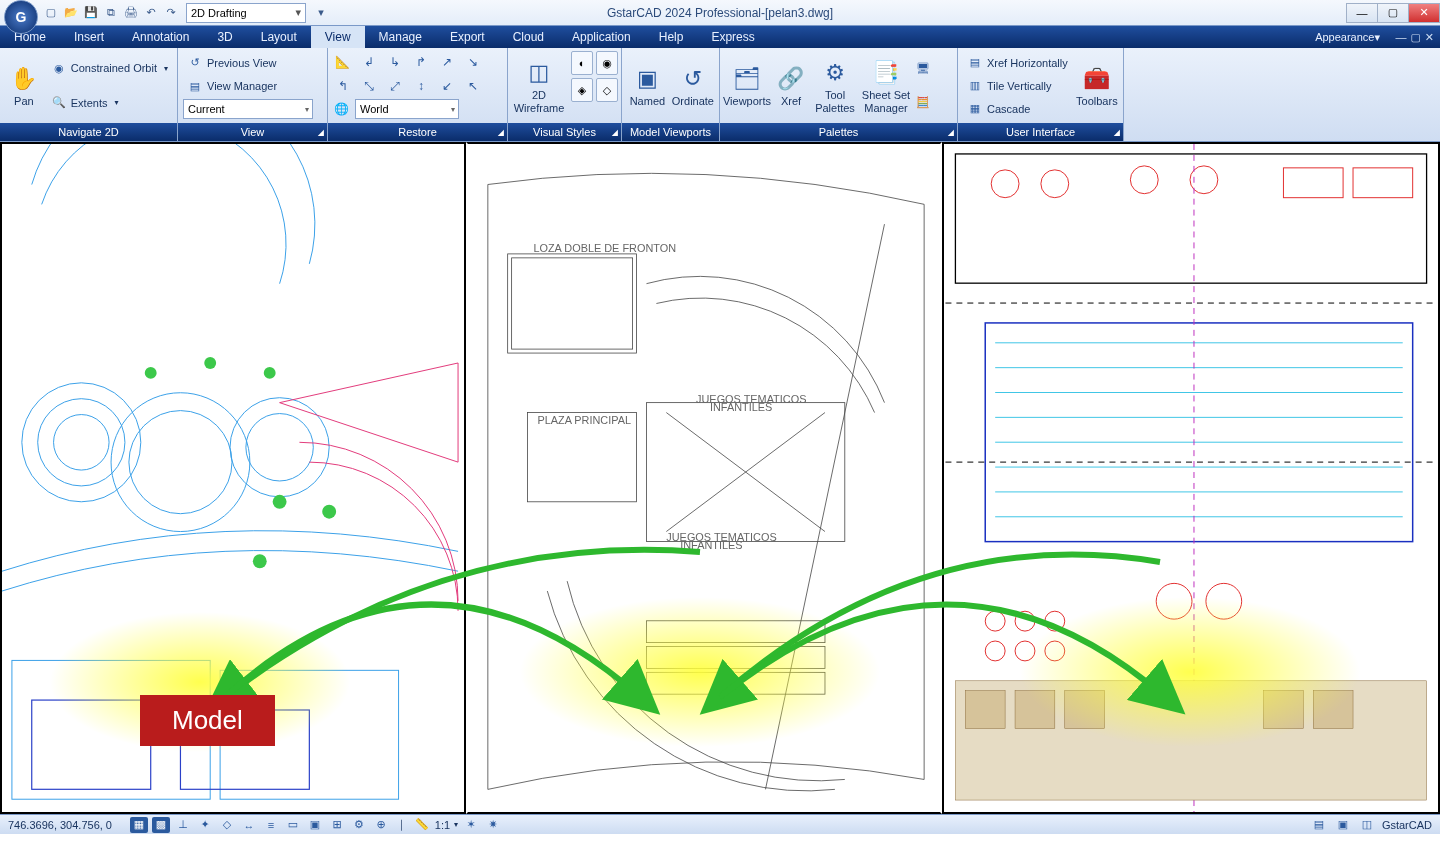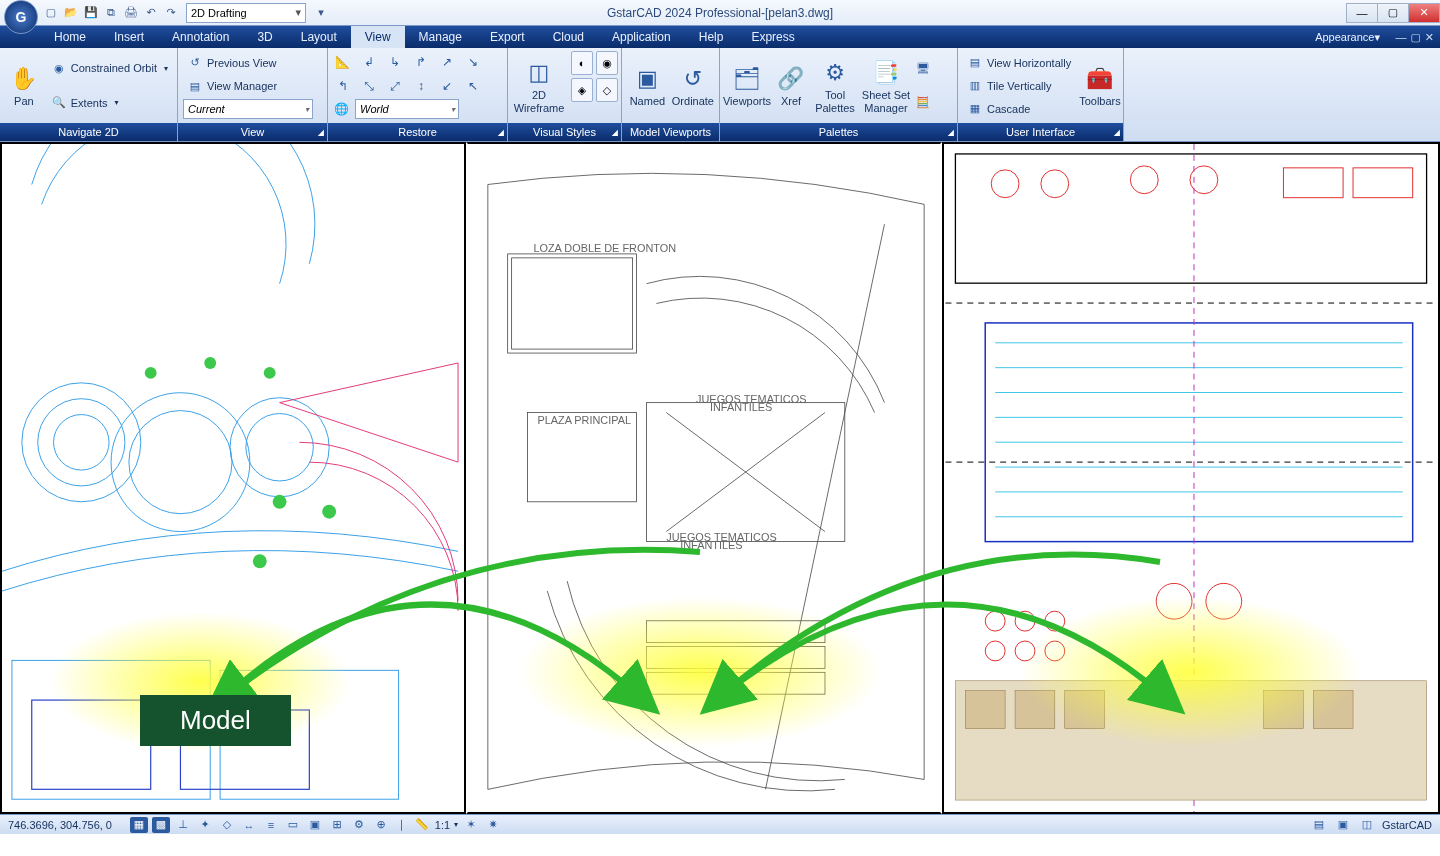--- a/index.html
+++ b/index.html
@@ -11,21 +11,21 @@
 .qat-btn{width:18px;height:18px;display:flex;align-items:center;justify-content:center;color:#3a5a8a;}
 .qat-sep{width:4px;}
 .workspace-dd{height:20px;width:120px;background:#fff;border:1px solid #8aa4cc;display:flex;align-items:center;padding:0 4px;margin-left:4px;position:relative;}
 .workspace-dd::after{content:"▾";position:absolute;right:4px;color:#555;}
 .title-text{position:absolute;left:50%;transform:translateX(-50%);color:#2b4a7a;font-size:12px;}
 .winctrl{margin-left:auto;display:flex;}
 .winbtn{width:32px;height:20px;border:1px solid #a0b0c8;background:linear-gradient(#f0f4fa,#d8e4f3);display:flex;align-items:center;justify-content:center;margin-left:-1px;}
 .winbtn.close{background:linear-gradient(#f08080,#d03030);color:#fff;}
 
 
-.menutabs{height:22px;background:linear-gradient(#1f4e9e,#0a2c6a);display:flex;align-items:stretch;padding-left:40px;position:relative;}
+.menutabs{height:22px;background:linear-gradient(#1f4e9e,#0a2c6a);display:flex;align-items:stretch;position:relative;}
 .menutab{padding:0 14px;color:#e8f0ff;display:flex;align-items:center;cursor:pointer;font-size:12px;}
 .menutab.active{background:#d6e4f6;color:#0a2c6a;}
 .appearance{position:absolute;right:60px;color:#e8f0ff;font-size:11px;display:flex;align-items:center;height:100%;}
 .mdi-ctrl{position:absolute;right:6px;display:flex;gap:4px;align-items:center;height:100%;color:#cdddf3;}
 
 
 .appbtn{position:absolute;left:4px;top:0;width:34px;height:34px;border-radius:50%;background:radial-gradient(#4a7ac8,#0a2c6a);border:1px solid #7a99c8;z-index:5;display:flex;align-items:center;justify-content:center;color:#fff;font-size:14px;font-weight:bold;}
 
 
 .ribbon{height:94px;background:linear-gradient(#eaf1fb,#cfddf2);display:flex;border-bottom:1px solid #7a99c8;}
@@ -34,40 +34,40 @@
 .panel-title{height:18px;background:linear-gradient(#1f4e9e,#0a2c6a);color:#fff;font-size:11px;display:flex;align-items:center;justify-content:center;position:relative;}
 .panel-title .pin{position:absolute;right:3px;font-size:8px;}
 
 .bigbtn{width:48px;display:flex;flex-direction:column;align-items:center;justify-content:center;padding:2px;}
 .bigbtn .ico{width:32px;height:32px;display:flex;align-items:center;justify-content:center;font-size:22px;color:#2b5a9e;}
 .bigbtn .lbl{font-size:11px;color:#1a3560;text-align:center;line-height:1.1;}
 
 .stackcol{display:flex;flex-direction:column;justify-content:space-around;padding:0 2px;}
 .rowbtn{display:flex;align-items:center;height:22px;padding:0 4px;gap:4px;color:#1a3560;white-space:nowrap;}
 .rowbtn .ri{width:16px;height:16px;display:flex;align-items:center;justify-content:center;color:#2b5a9e;}
-.inlinedd{height:20px;background:#fff;border:1px solid #8aa4cc;padding:0 4px;display:flex;align-items:center;position:relative;font-style:italic;}
+.inlinedd{height:20px;background:#fff;border:1px solid #8aa4cc;padding:0 4px;display:flex;align-items:center;position:relative;}
 .inlinedd::after{content:"▾";position:absolute;right:3px;font-size:8px;color:#666;}
 
 .icongrid{display:grid;grid-template-columns:repeat(4,24px);grid-auto-rows:22px;gap:2px;}
 .ig{border:0;display:flex;align-items:center;justify-content:center;color:#2b5a9e;font-size:12px;}
 .vsgrid{display:grid;grid-template-columns:repeat(3,26px);grid-auto-rows:24px;gap:3px;margin-left:4px;}
 .vg{border:1px solid #9ab0d0;border-radius:2px;display:flex;align-items:center;justify-content:center;background:#f4f8fe;}
 
 
 .workspace{height:672px;background:#000;display:flex;position:relative;}
 .viewport{border:2px solid #000;background:#fff;position:relative;overflow:hidden;padding-left:48px;}
 .vp1{width:466px;}
 .vp2{width:476px;border-left:2px solid #fff;border-right:2px solid #fff;}
 .vp3{flex:1;}
 
 
 .sketch{position:absolute;inset:0;}
 .sketch svg{width:100%;height:100%;}
 
-.tag{position:absolute;background:#14532d;color:#fff;font-size:26px;padding:10px 40px;bottom:68px;}
+.tag{position:absolute;background:#b91c1c;color:#fff;font-size:26px;padding:10px 32px;bottom:68px;}
 
 
 .status{height:20px;background:linear-gradient(#e8f0fc,#cddcf2);border-top:1px solid #7a99c8;display:flex;align-items:center;font-size:11px;color:#1a3560;}
 .status .coords{padding:0 8px;}
 .status .tray{display:flex;gap:4px;margin-left:10px;align-items:center;}
 .sbtn{width:18px;height:16px;display:flex;align-items:center;justify-content:center;color:#2b5a9e;}
 .sbtn.on{background:#2b5a9e;color:#fff;border-radius:2px;}
 .status .right{margin-left:auto;display:flex;align-items:center;gap:6px;padding-right:8px;}
 </style>
 </head>
@@ -266,21 +266,21 @@
         <span>Palettes</span>
         <span class="pin">◢</span>
       </div>
   </div>
 
   <div class="panel" style="width:166px">
     <div class="panel-body">
       <div class="stackcol">
         <div class="rowbtn">
             <span class="ri">▤</span>
-            <span>View Horizontally</span>
+            <span>Xref Horizontally</span>
           </div>
         <div class="rowbtn">
             <span class="ri">▥</span>
             <span>Tile Vertically</span>
           </div>
         <div class="rowbtn">
             <span class="ri">▦</span>
             <span>Cascade</span>
           </div>
       </div>

